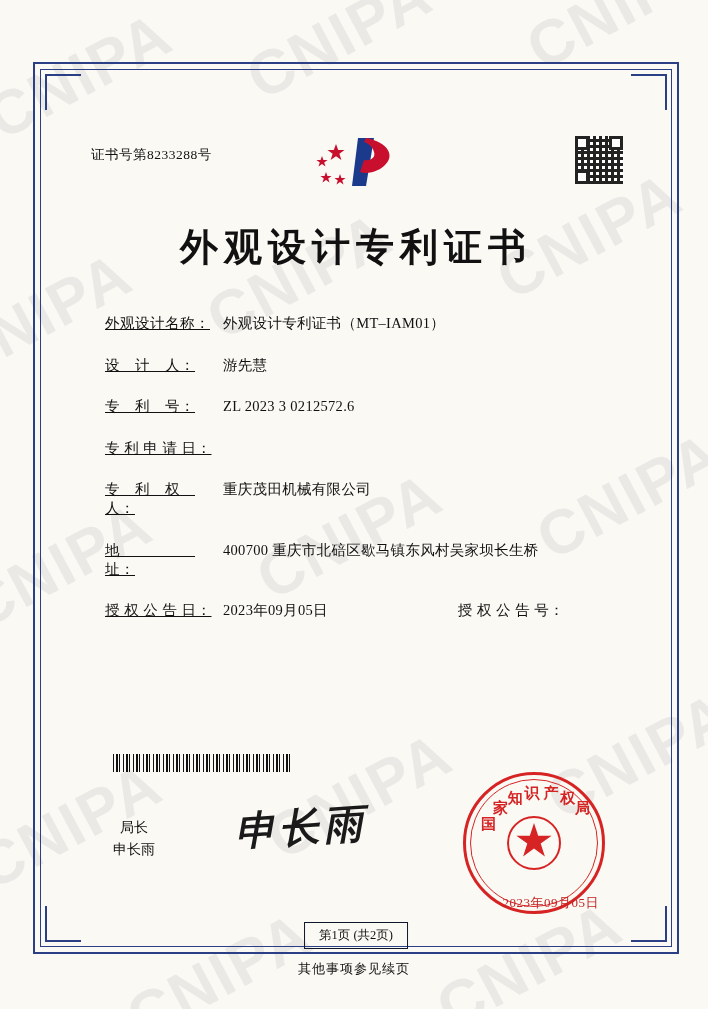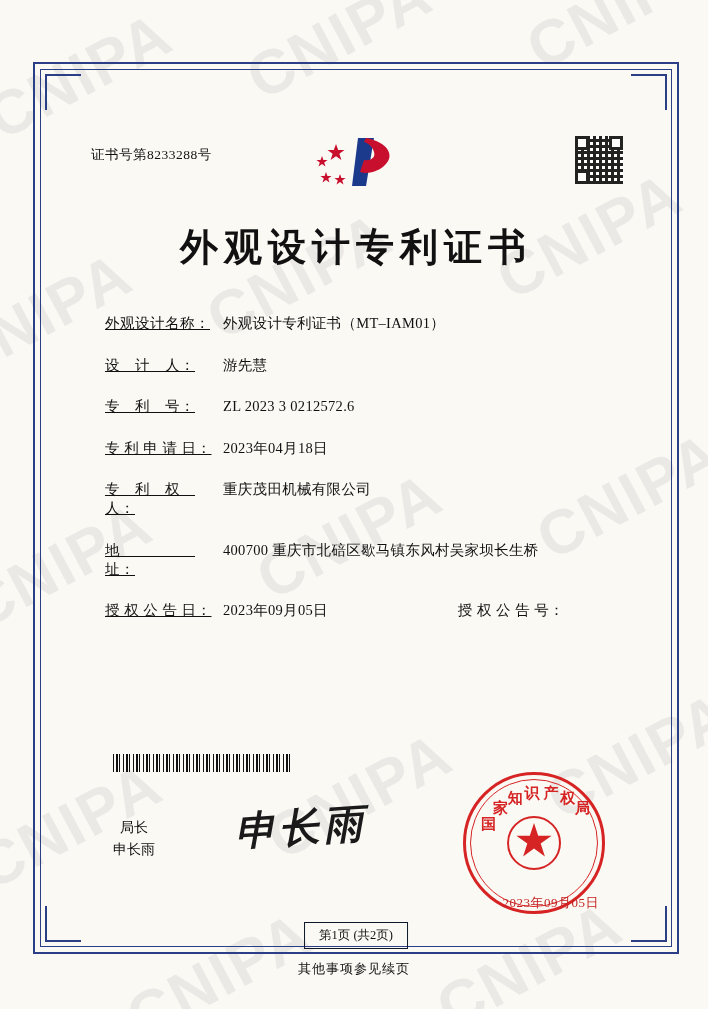--- a/index.html
+++ b/index.html
@@ -336,21 +336,20 @@
       <div class="row">
         <span class="lbl">设　计　人：</span>
         <span class="val">游先慧</span>
       </div>
       <div class="row">
         <span class="lbl">专　利　号：</span>
         <span class="val">ZL 2023 3 0212572.6</span>
       </div>
       <div class="row">
         <span class="lbl">专 利 申 请 日：</span>
-        <span class="val">2023年04月18日</span>
       </div>
       <div class="row">
         <span class="lbl">专　利　权　人：</span>
         <span class="val">重庆茂田机械有限公司</span>
       </div>
       <div class="row">
         <span class="lbl">地　　　　　址：</span>
         <span class="val">400700 重庆市北碚区歇马镇东风村吴家坝长生桥</span>
       </div>
       <div class="row split">

